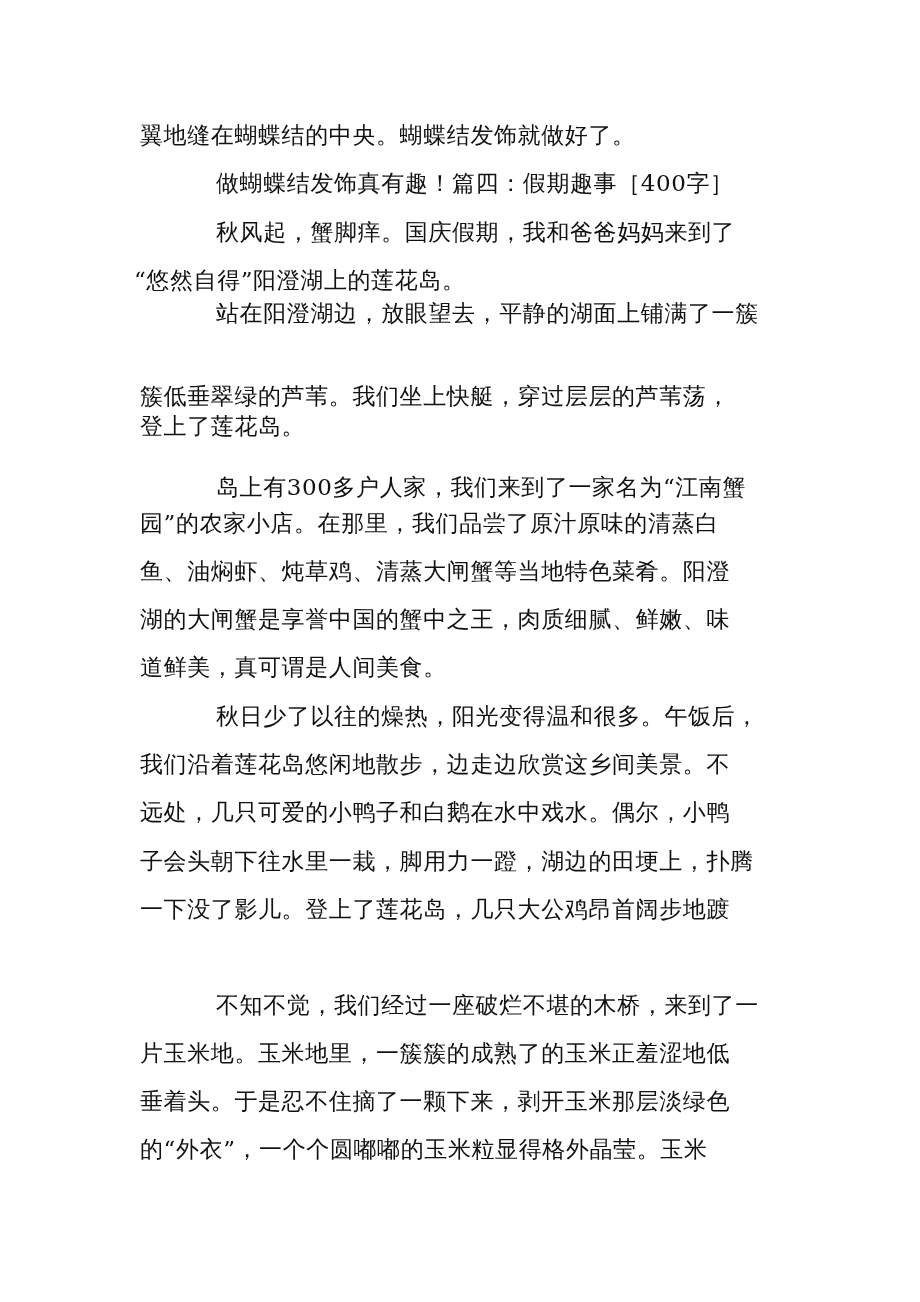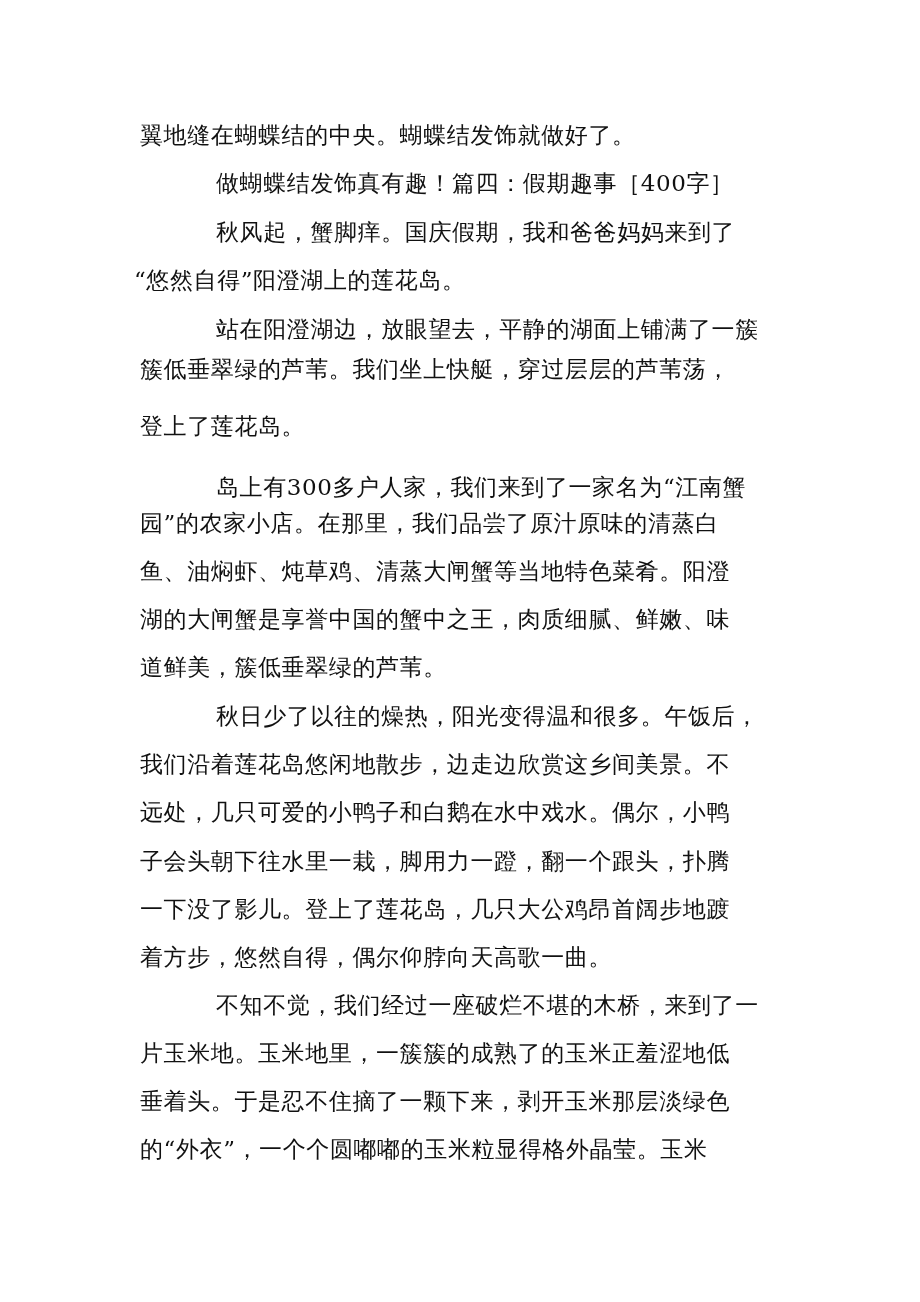--- a/index.html
+++ b/index.html
@@ -19,31 +19,30 @@
   .indent { left: 188px; width: 572px; margin-left: 28px; }
 </style>
 </head>
 <body>
 
 <div class="page">
   <div class="line" style="top:120px">翼地缝在蝴蝶结的中央。蝴蝶结发饰就做好了。</div>
   <div class="line indent" style="top:168px">做蝴蝶结发饰真有趣！篇四：假期趣事［400字］</div>
   <div class="line indent" style="top:217px">秋风起，蟹脚痒。国庆假期，我和爸爸妈妈来到了</div>
   <div class="line" style="top:265px; left:134px">“悠然自得”阳澄湖上的莲花岛。</div>
-  <div class="line indent" style="top:314px">站在阳澄湖边，放眼望去，平静的湖面上铺满了一簇</div>
-  <div class="line" style="top:354px">簇低垂翠绿的芦苇。我们坐上快艇，穿过层层的芦苇荡，</div>
+  <div class="line indent" style="top:298px">站在阳澄湖边，放眼望去，平静的湖面上铺满了一簇</div>
+  <div class="line" style="top:381px">簇低垂翠绿的芦苇。我们坐上快艇，穿过层层的芦苇荡，</div>
   <div class="line" style="top:411px">登上了莲花岛。</div>
   <div class="line indent" style="top:472px">岛上有300多户人家，我们来到了一家名为“江南蟹</div>
   <div class="line" style="top:556px">鱼、油焖虾、炖草鸡、清蒸大闸蟹等当地特色菜肴。阳澄</div>
   <div class="line" style="top:508px">园”的农家小店。在那里，我们品尝了原汁原味的清蒸白</div>
   <div class="line" style="top:604px">湖的大闸蟹是享誉中国的蟹中之王，肉质细腻、鲜嫩、味</div>
-  <div class="line" style="top:652px">道鲜美，簇低垂翠绿的芦苇。</div>
+  <div class="line" style="top:652px">道鲜美，真可谓是人间美食。</div>
   <div class="line" style="top:749px">我们沿着莲花岛悠闲地散步，边走边欣赏这乡间美景。不</div>
   <div class="line indent" style="top:701px">秋日少了以往的燥热，阳光变得温和很多。午饭后，</div>
   <div class="line" style="top:797px">远处，几只可爱的小鸭子和白鹅在水中戏水。偶尔，小鸭</div>
-  <div class="line" style="top:846px">子会头朝下往水里一栽，脚用力一蹬，翻一个跟头，扑腾</div>
+  <div class="line" style="top:846px">子会头朝下往水里一栽，脚用力一蹬，湖边的田埂上，扑腾</div>
   <div class="line" style="top:894px">一下没了影儿。登上了莲花岛，几只大公鸡昂首阔步地踱</div>
-  <div class="line" style="top:942px">着方步，悠然自得，偶尔仰脖向天高歌一曲。</div>
   <div class="line" style="top:1038px">片玉米地。玉米地里，一簇簇的成熟了的玉米正羞涩地低</div>
   <div class="line indent" style="top:990px">不知不觉，我们经过一座破烂不堪的木桥，来到了一</div>
   <div class="line" style="top:1086px">垂着头。于是忍不住摘了一颗下来，剥开玉米那层淡绿色</div>
   <div class="line" style="top:1134px">的“外衣”，一个个圆嘟嘟的玉米粒显得格外晶莹。玉米</div>
 </div>
 
 </body></html>

